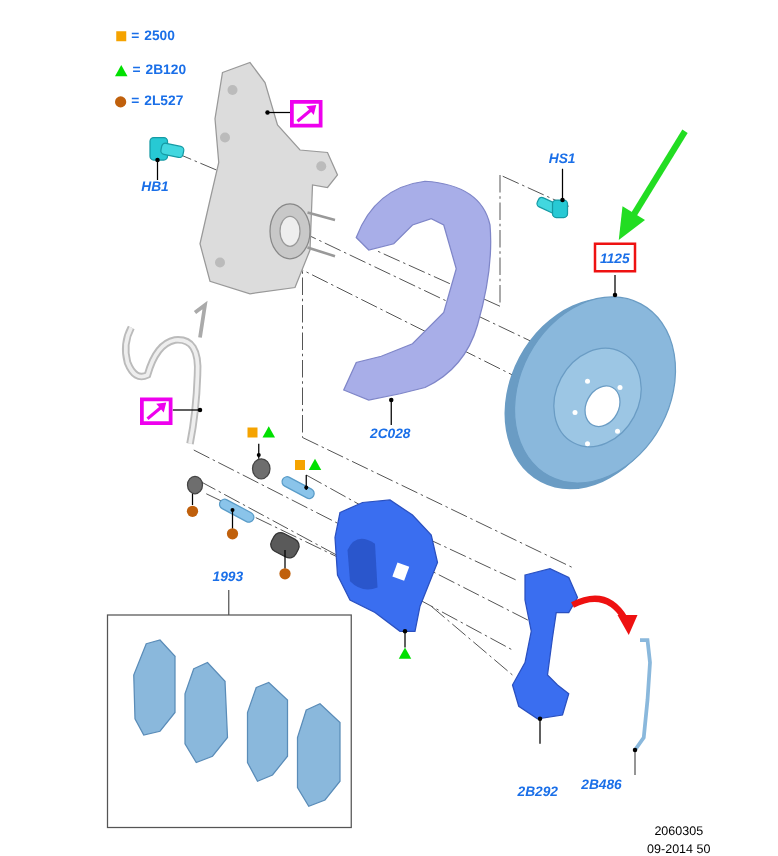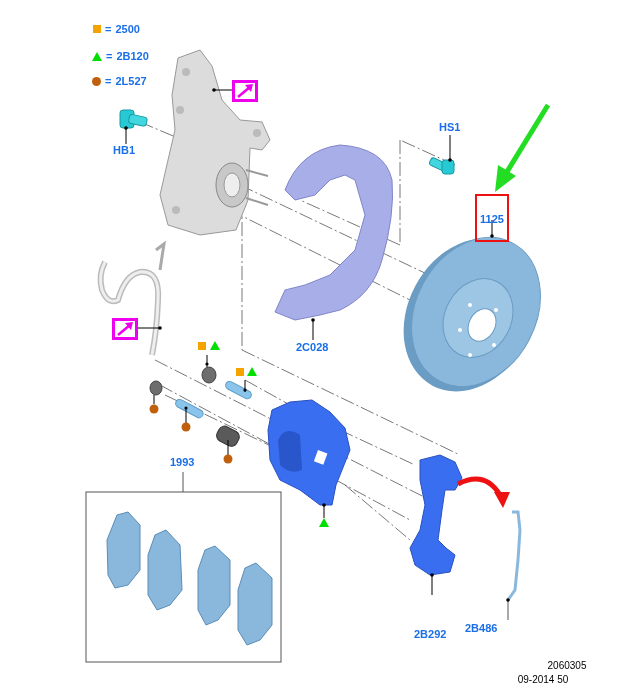--- a/index.html
+++ b/index.html
@@ -1,30 +1,30 @@
 <!DOCTYPE html>
 <html><head>
 <meta charset="utf-8">
 <style>
   html, body { margin: 0; padding: 0; background: #ffffff; }
   body { width: 622px; height: 685px; position: relative; overflow: hidden;
          font-family: "Liberation Sans", sans-serif; }
   #stage { position: absolute; left: 0; top: 0; width: 622px; height: 685px; }
   .lbl { position: absolute; font-weight: bold; font-size: 11px; color: #1a6fe8;
-         font-family: "Liberation Sans", sans-serif; white-space: nowrap; }
+         font-family: "Liberation Sans", sans-serif; white-space: nowrap; font-style: italic; }
   .legend-row { position: absolute; display: flex; align-items: center; gap: 4px;
                 font-weight: bold; font-size: 11px; color: #1a6fe8; }
   .sq { width: 8px; height: 8px; background: #f5a300; display: inline-block; }
   .tri { width: 0; height: 0; border-left: 5px solid transparent; border-right: 5px solid transparent;
          border-bottom: 9px solid #00e000; display: inline-block; }
   .dot { width: 9px; height: 9px; border-radius: 50%; background: #c0600c; display: inline-block; }
   .eq { color: #1a6fe8; }
   .callout-box { position: absolute; border: 3px solid #ee00ee; width: 20px; height: 16px;
                  box-sizing: content-box; background: #fff; }
-  .red-box { position: absolute; border: 2px solid #ee1111; padding: 13px 3px; }
+  .red-box { position: absolute; border: 2px solid #ee1111; padding: 1px 3px; }
   .footer { position: absolute; font-size: 10px; color: #000; text-align: center;
             font-family: "Liberation Sans", sans-serif; }
 </style>
 </head>
 <body>
 
 <div id="stage">
   <svg width="622" height="685" viewBox="0 0 622 685" style="position:absolute;left:0;top:0">
 
     <g stroke="#555" stroke-width="0.8" fill="none" stroke-dasharray="14 3 2 3">
@@ -210,15 +210,15 @@
   <span class="lbl" style="left:113px;top:144px">HB1</span>
   <span class="lbl" style="left:439px;top:121px">HS1</span>
   <div class="red-box" style="left:475px;top:194px">
     <span class="lbl" style="position:static">1125</span>
   </div>
   <span class="lbl" style="left:296px;top:341px">2C028</span>
   <span class="lbl" style="left:170px;top:456px">1993</span>
   <span class="lbl" style="left:414px;top:628px">2B292</span>
   <span class="lbl" style="left:465px;top:622px">2B486</span>
 
-  <div class="footer" style="left:532px;top:660px;width:70px">2060305</div>
+  <div class="footer" style="left:508px;top:660px;width:70px">2060305</div>
   <div class="footer" style="left:503px;top:674px;width:80px">09-2014 50</div>
 </div>
 
 </body></html>

